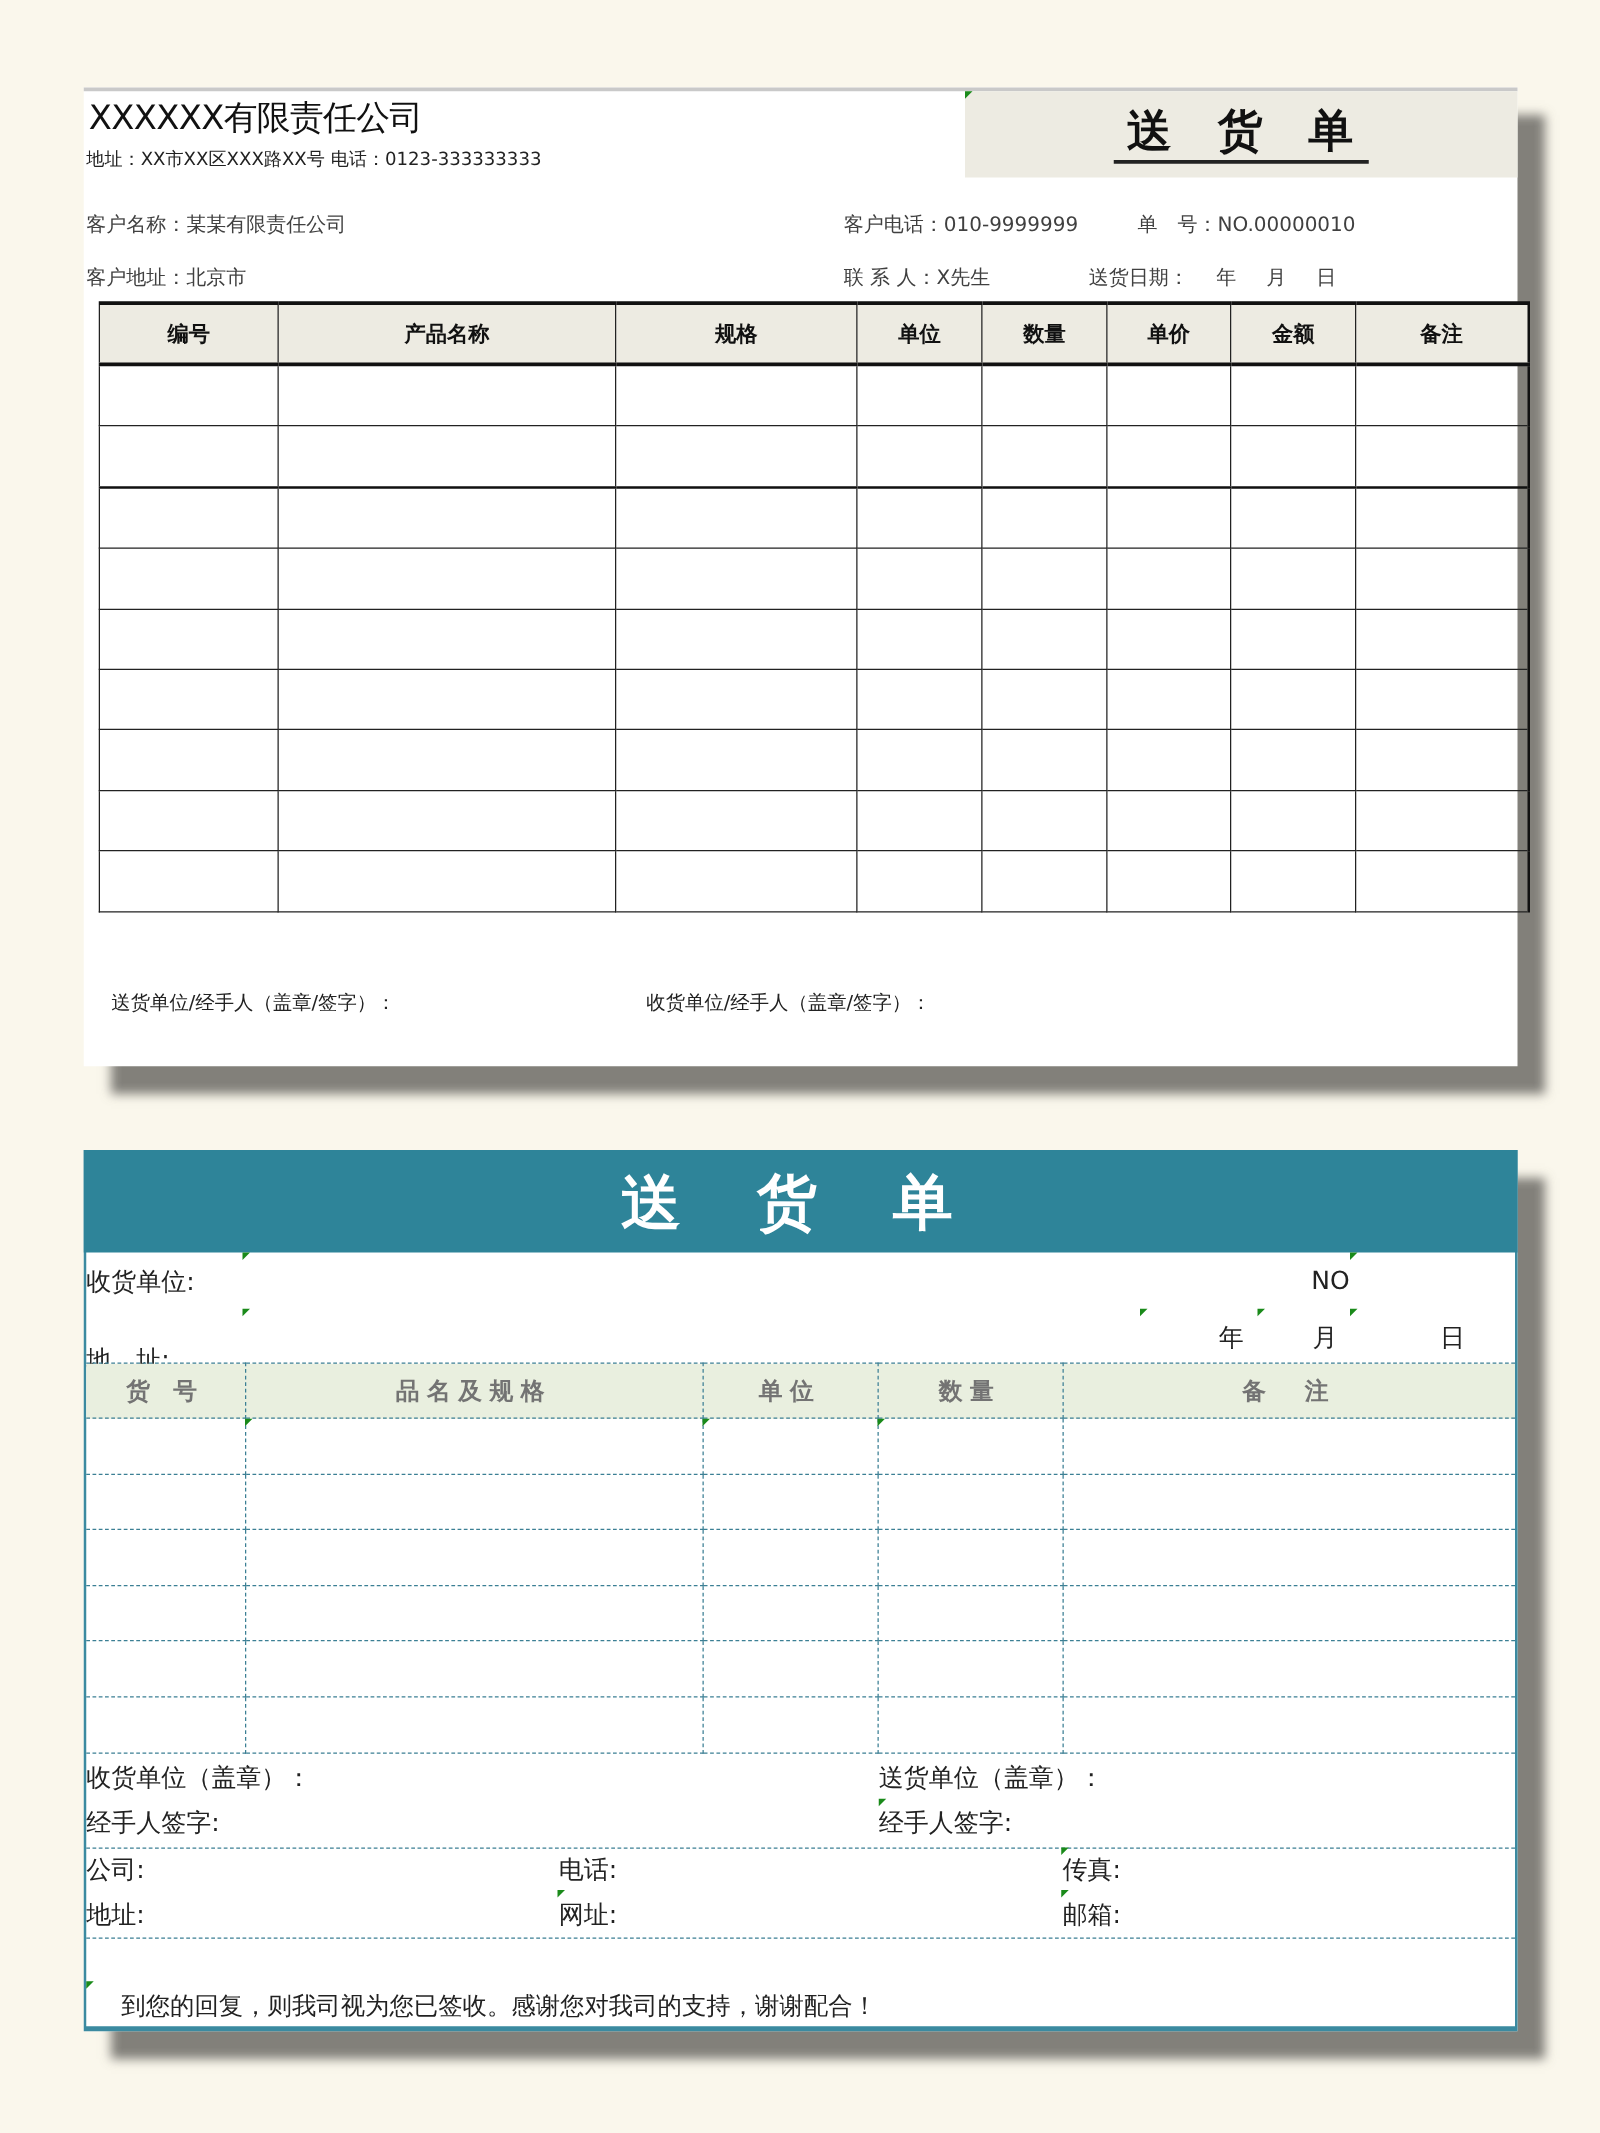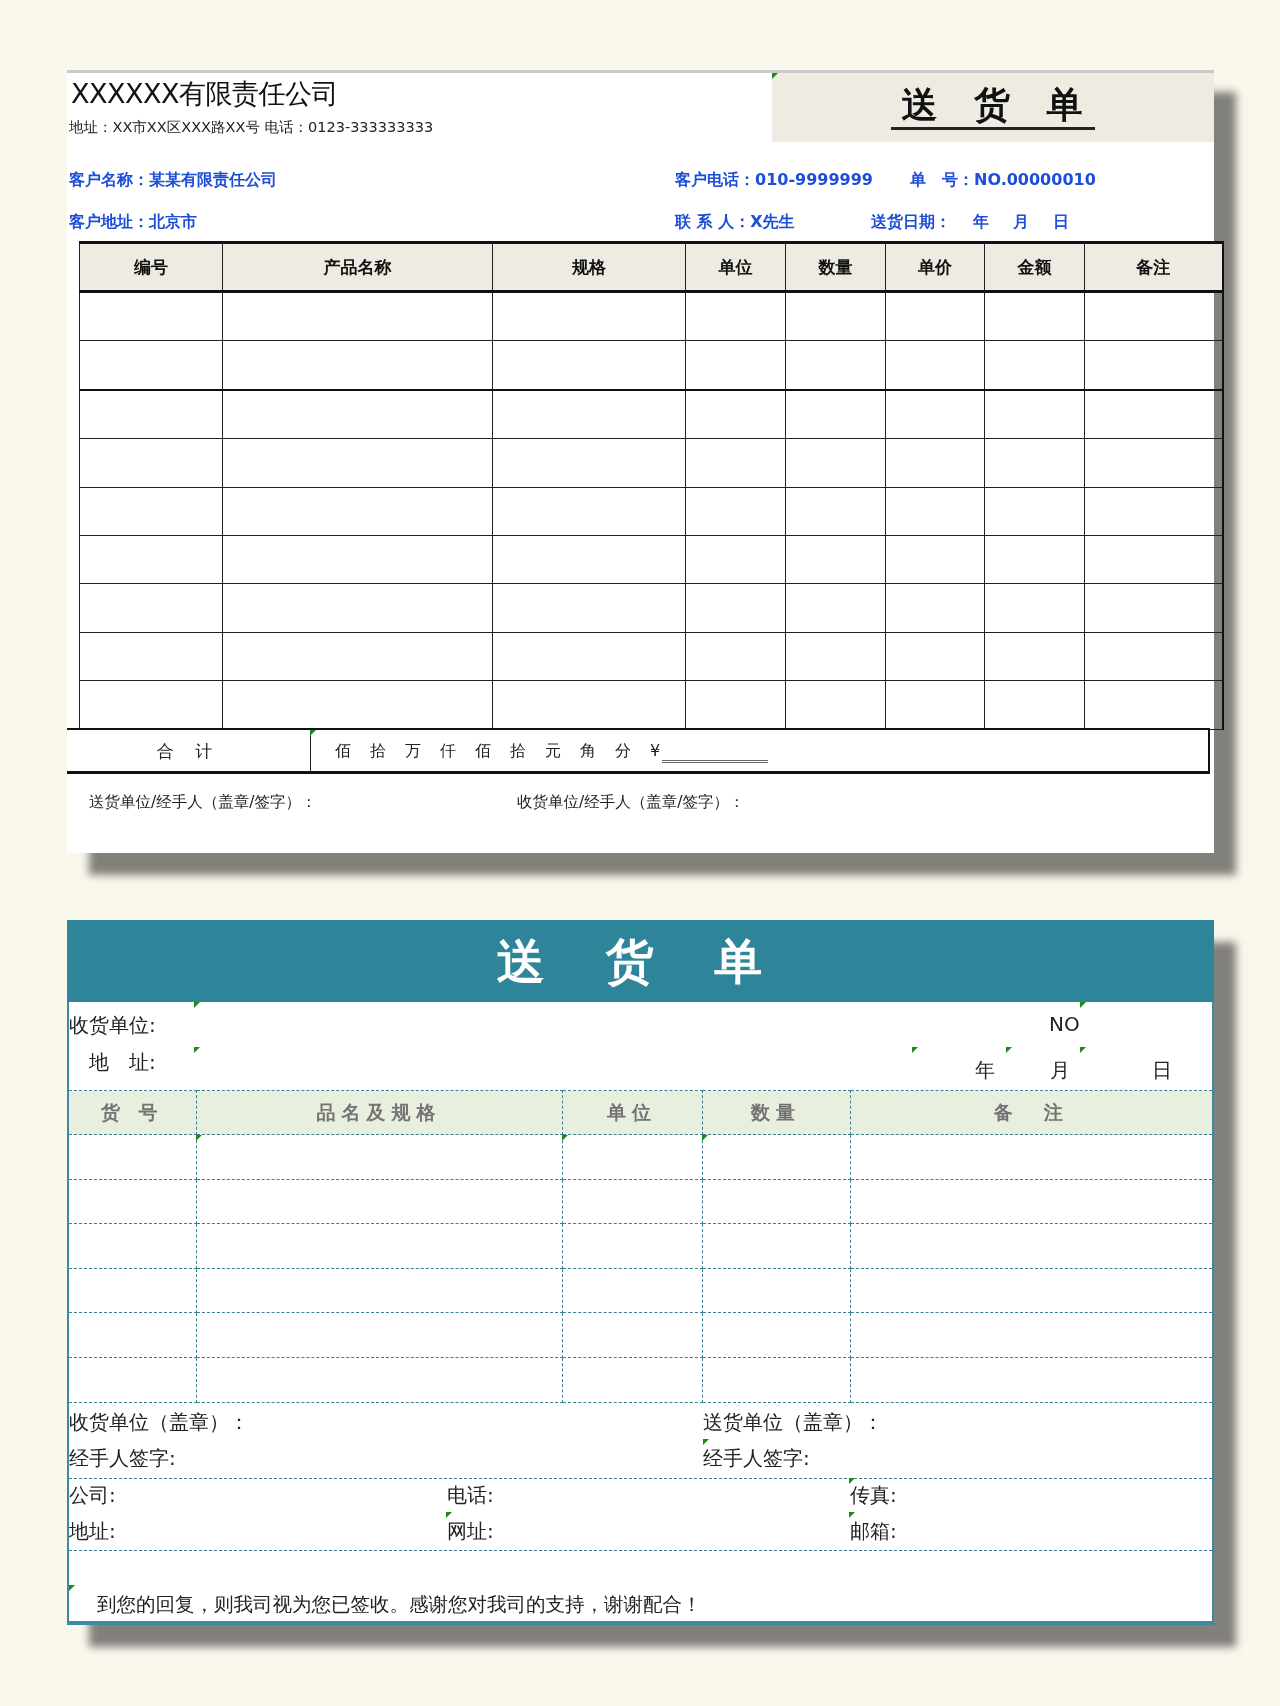--- a/index.html
+++ b/index.html
@@ -8,21 +8,21 @@
   .abs{position:absolute;}
   .card{position:absolute;background:#fff;box-shadow:22px 22px 8px rgba(90,88,84,0.75);}
   
   #c1{left:67px;top:70px;width:1147px;height:783px;}
   #c1 .topline{position:absolute;left:0;top:0;width:100%;height:3px;background:#c9c9c9;}
   .t-company{left:4px;top:6px;font-size:27px;color:#111;letter-spacing:-0.5px;white-space:nowrap;}
   .t-addr{left:2px;top:48px;font-size:14.5px;color:#222;white-space:nowrap;}
   .hdrbox{left:705px;top:3px;width:442px;height:69px;background:#edebe2;}
   .hdrbox .title{position:absolute;left:0;right:0;top:8px;text-align:center;font-size:36px;font-weight:bold;letter-spacing:12px;color:#111;}
   .hdrbox .title span{border-bottom:3px solid #222;padding:0 0 2px 10px;}
-  .info{font-size:16px;color:#1d4ed8;white-space:nowrap;font-weight:bold;}
+  .info{font-size:16px;color:#404040;white-space:nowrap;}
   table{border-collapse:collapse;table-layout:fixed;}
   .t1{position:absolute;left:12px;top:171px;width:1143px;}
   .t1 th,.t1 td{border:1px solid #222;padding:0;}
   .t1 th{height:46px;background:#edebe2;font-size:17px;font-weight:bold;color:#111;}
   .t1 td{height:47.4px;}
   .t1 tr.thick td{border-top:2.5px solid #111;}
   .t1 thead tr th{border-top:3px solid #111;border-bottom:3px solid #111;}
   .t1 .lastcol{border-right:2.5px solid #111;}
   .sumrow{position:absolute;left:0;top:658px;width:1143px;height:46px;border-top:2px solid #111;border-bottom:3px solid #111;border-right:2.5px solid #111;box-sizing:border-box;}
   .sum-label{position:absolute;left:0;width:243px;top:0;height:42px;line-height:42px;text-align:center;font-size:17px;letter-spacing:8px;border-right:1px solid #222;}
@@ -185,43 +185,36 @@
           <td></td>
           <td></td>
           <td></td>
           <td></td>
           <td></td>
           <td class="lastcol"></td>
         </tr>
     </tbody>
   </table>
 
-  <div class="sumrow">
-    <div class="sum-label">合 计</div>
-    <div class="tri" style="left:243px;top:0;"></div>
-    <div class="sum-units">
-      <span class="u">佰</span><span class="u">拾</span><span class="u">万</span><span class="u">仟</span><span class="u">佰</span><span class="u">拾</span><span class="u">元</span><span class="u">角</span><span class="u">分</span><span>¥</span><span class="sum-blank"></span>
-    </div>
-  </div>
 
   <div class="abs sig" style="left:2px;top:722px;margin-left:20px;">送货单位/经手人（盖章/签字）：</div>
   <div class="abs sig" style="left:450px;top:722px;">收货单位/经手人（盖章/签字）：</div>
 </div>
 
 <div class="card" id="c2">
   <div class="teal">
     <div class="title">送 货 单</div>
   </div>
 
   <div class="abs f2" style="left:0;top:90px;">收货单位:</div>
   <div class="tri" style="left:125px;top:80px;"></div>
   <div class="abs f2" style="left:980px;top:90px;">NO</div>
   <div class="tri" style="left:1011px;top:80px;"></div>
 
-  <div class="abs f2" style="left:0;top:127px;margin-left:20px;">地　址:</div>
+  <div class="abs f2" style="left:0;top:152px;">地　址:</div>
   <div class="tri" style="left:125px;top:125px;"></div>
   <div class="tri" style="left:843px;top:125px;"></div>
   <div class="tri" style="left:937px;top:125px;"></div>
   <div class="tri" style="left:1011px;top:125px;"></div>
   <div class="abs f2" style="left:906px;top:135px;">年</div>
   <div class="abs f2" style="left:981px;top:135px;">月</div>
   <div class="abs f2" style="left:1083px;top:135px;">日</div>
 
   <table class="t2">
     <colgroup>

